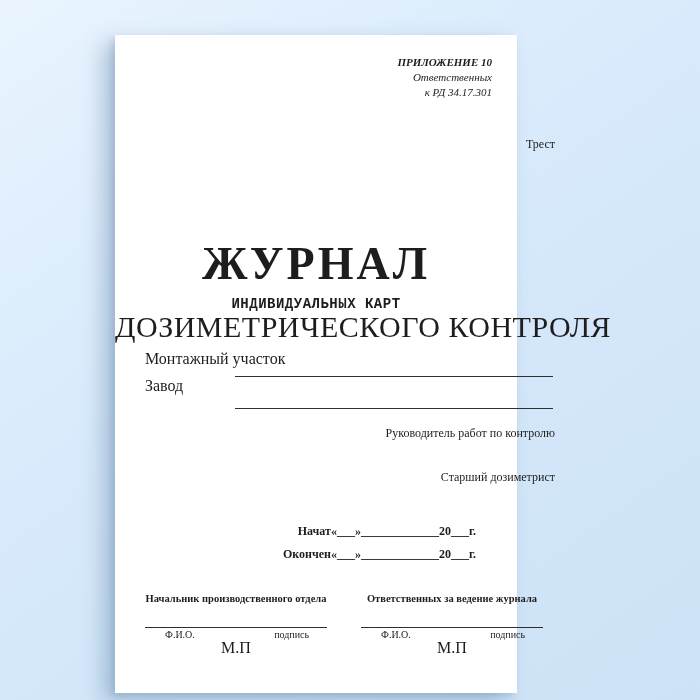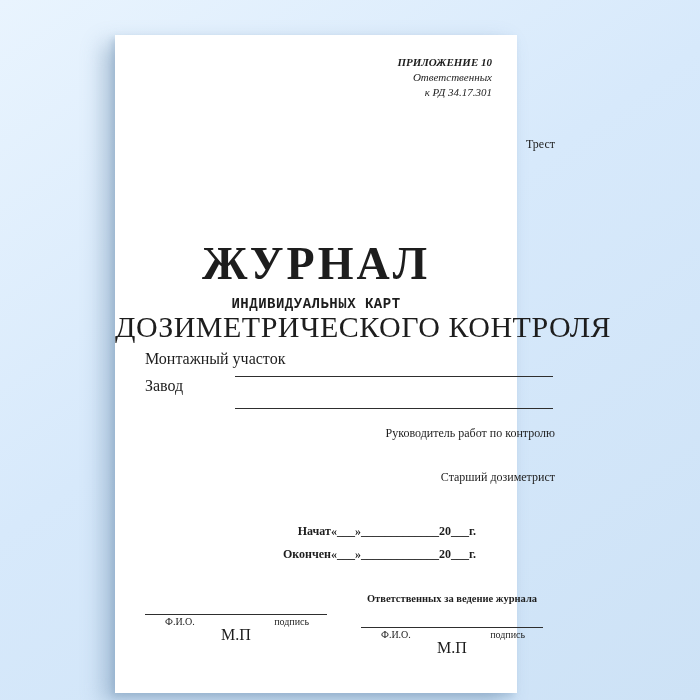--- a/index.html
+++ b/index.html
@@ -129,20 +129,21 @@
       <span class="date-label">Начат</span>
       <span>«___»_____________20___г.</span>
     </div>
     <div class="date-row">
       <span class="date-label">Окончен</span>
       <span>«___»_____________20___г.</span>
     </div>
   </div>
 
   <div class="sig-col left">
+    <div class="sig-header">Начальник производственного отдела</div>
     <div class="sig-line"></div>
     <div class="sig-sub">
       <span>Ф.И.О.</span>
       <span>подпись</span>
     </div>
     <div class="sig-mp">М.П</div>
   </div>
 
   <div class="sig-col right">
     <div class="sig-header">Ответственных за ведение журнала</div>

